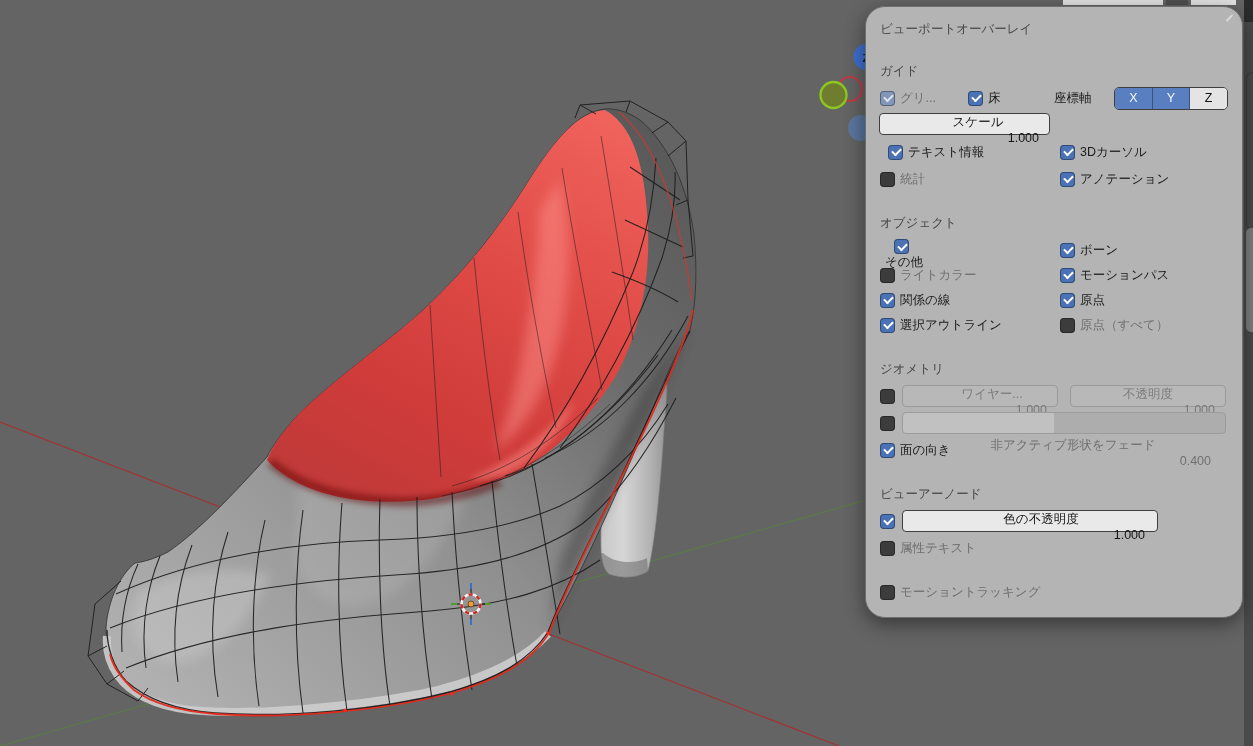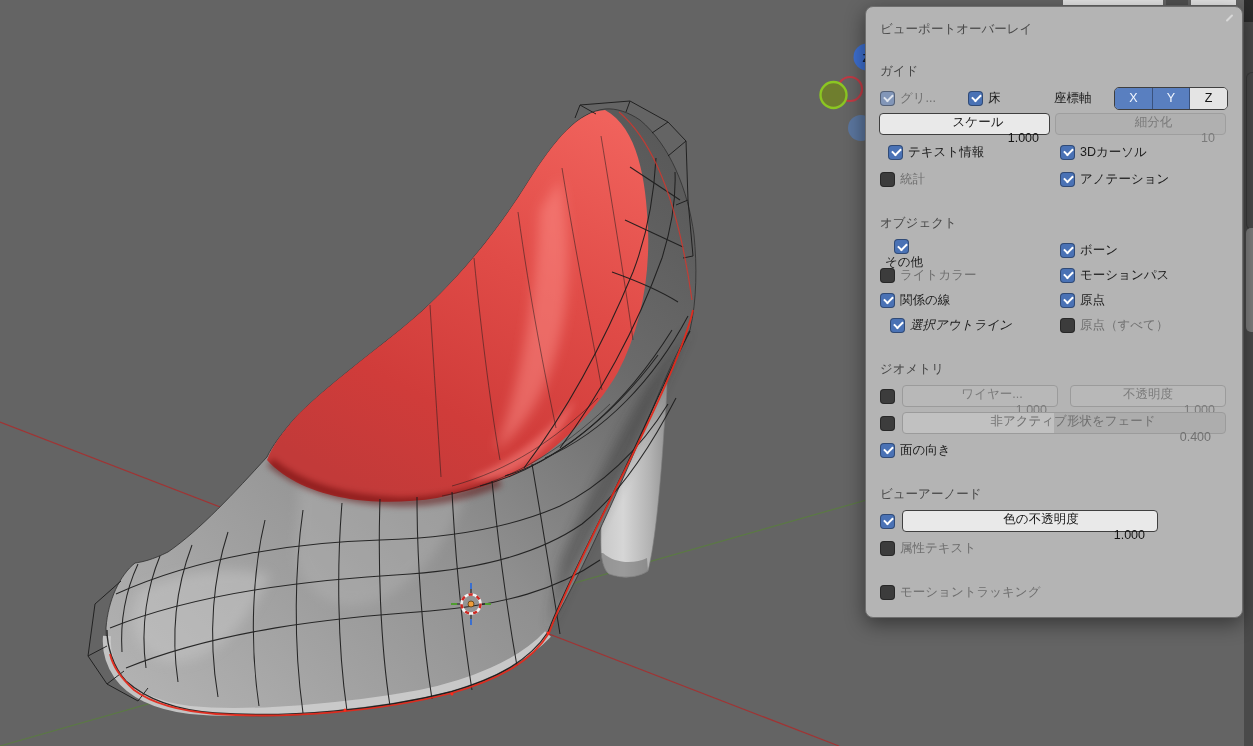--- a/index.html
+++ b/index.html
@@ -15,21 +15,21 @@
   .hdr-sliver{position:absolute;top:0;height:5px;background:#e2e2e2;}
   .hdr-sliver.dark{background:#4f4f4f;}
   
   .right-strip{position:absolute;right:0;top:0;width:9px;height:746px;background:#4a4a4a;}
   .right-strip .cap{position:absolute;top:0;left:0;right:0;height:22px;background:#2c2c2c;}
   .right-strip .grp{position:absolute;top:72px;left:2px;right:0;height:156px;border:1px solid #3a3a3a;border-right:0;border-radius:6px 0 0 6px;}
   .right-strip .tab{position:absolute;top:228px;left:2px;right:0;height:104px;background:#7e7e7e;border-radius:5px 0 0 5px;}
   
   .panel{
     position:absolute;left:865px;top:6px;width:378px;height:612px;
-    background:#b4b4b4;border:1px solid #6e6e6e;border-radius:8px;
+    background:#b4b4b4;border:1px solid #6e6e6e;border-radius:20px;
     box-shadow:0 6px 20px rgba(0,0,0,.45);
     color:#1b1b1b;font-size:12.5px;box-sizing:border-box;
   }
   .panel .corner-tick{position:absolute;right:8px;top:10px;width:9px;height:2px;background:#d8d8d8;transform:rotate(-45deg);border-radius:1px;}
   .p-title{position:absolute;left:14px;top:14px;color:#4a4a4a;}
   .p-head{position:absolute;left:14px;color:#474747;}
   .row{position:absolute;height:22px;display:flex;align-items:center;}
   .lbl{margin-left:5px;white-space:nowrap;}
   .lbl.dim{color:#6f6f6f;}
   
@@ -206,24 +206,20 @@
   </div>
   <div class="seg" style="left:248px;top:80px;">
     <button class="on">X</button>
     <button class="on">Y</button>
     <button class="off">Z</button>
   </div>
   <div class="slider active" style="left:13px;top:106px;width:171px;">
     <span class="s-lbl" style="margin-left:27px;">スケール</span>
     <span class="s-val" style="margin-right:10px;">1.000</span>
   </div>
-  <div class="slider disabled2" style="left:189px;top:106px;width:171px;">
-    <span class="s-lbl" style="margin-left:26px;">細分化</span>
-    <span class="s-val" style="margin-right:10px;">10</span>
-  </div>
   <div class="row" style="left:14px;top:134px;margin-left:8px;">
     <span class="cb on"></span>
     <span class="lbl">テキスト情報</span>
   </div>
   <div class="row" style="left:194px;top:134px;">
     <span class="cb on"></span>
     <span class="lbl">3Dカーソル</span>
   </div>
   <div class="row" style="left:14px;top:161px;">
     <span class="cb"></span>
@@ -252,21 +248,21 @@
     <span class="lbl">モーションパス</span>
   </div>
   <div class="row" style="left:14px;top:282px;">
     <span class="cb on"></span>
     <span class="lbl">関係の線</span>
   </div>
   <div class="row" style="left:194px;top:282px;">
     <span class="cb on"></span>
     <span class="lbl">原点</span>
   </div>
-  <div class="row" style="left:24px;top:307px;font-style:italic;">
+  <div class="row" style="left:14px;top:307px;">
     <span class="cb on"></span>
     <span class="lbl">選択アウトライン</span>
   </div>
   <div class="row" style="left:194px;top:307px;">
     <span class="cb"></span>
     <span class="lbl dim">原点（すべて）</span>
   </div>
 
   <div class="p-head" style="top:354px;">ジオメトリ</div>
   <div class="row" style="left:14px;top:378px;">
@@ -277,21 +273,21 @@
     <span class="s-val" style="margin-right:10px;">1.000</span>
   </div>
   <div class="slider disabled" style="left:204px;top:378px;width:156px;">
     <span class="s-lbl" style="">不透明度</span>
     <span class="s-val" style="margin-right:10px;">1.000</span>
   </div>
   <div class="row" style="left:14px;top:405px;">
     <span class="cb"></span>
   </div>
   <div class="slider fade" style="left:36px;top:405px;width:324px;">
-    <span class="s-lbl" style="margin-left:18px;">非アクティブ形状をフェード</span>
+    <span class="s-lbl" style="margin-left:18px;margin-top:24px;">非アクティブ形状をフェード</span>
     <span class="s-val" style="margin-right:14px;">0.400</span>
   </div>
   <div class="row" style="left:14px;top:432px;">
     <span class="cb on"></span>
     <span class="lbl">面の向き</span>
   </div>
 
   <div class="p-head" style="top:479px;">ビューアーノード</div>
   <div class="row" style="left:14px;top:503px;">
     <span class="cb on"></span>

